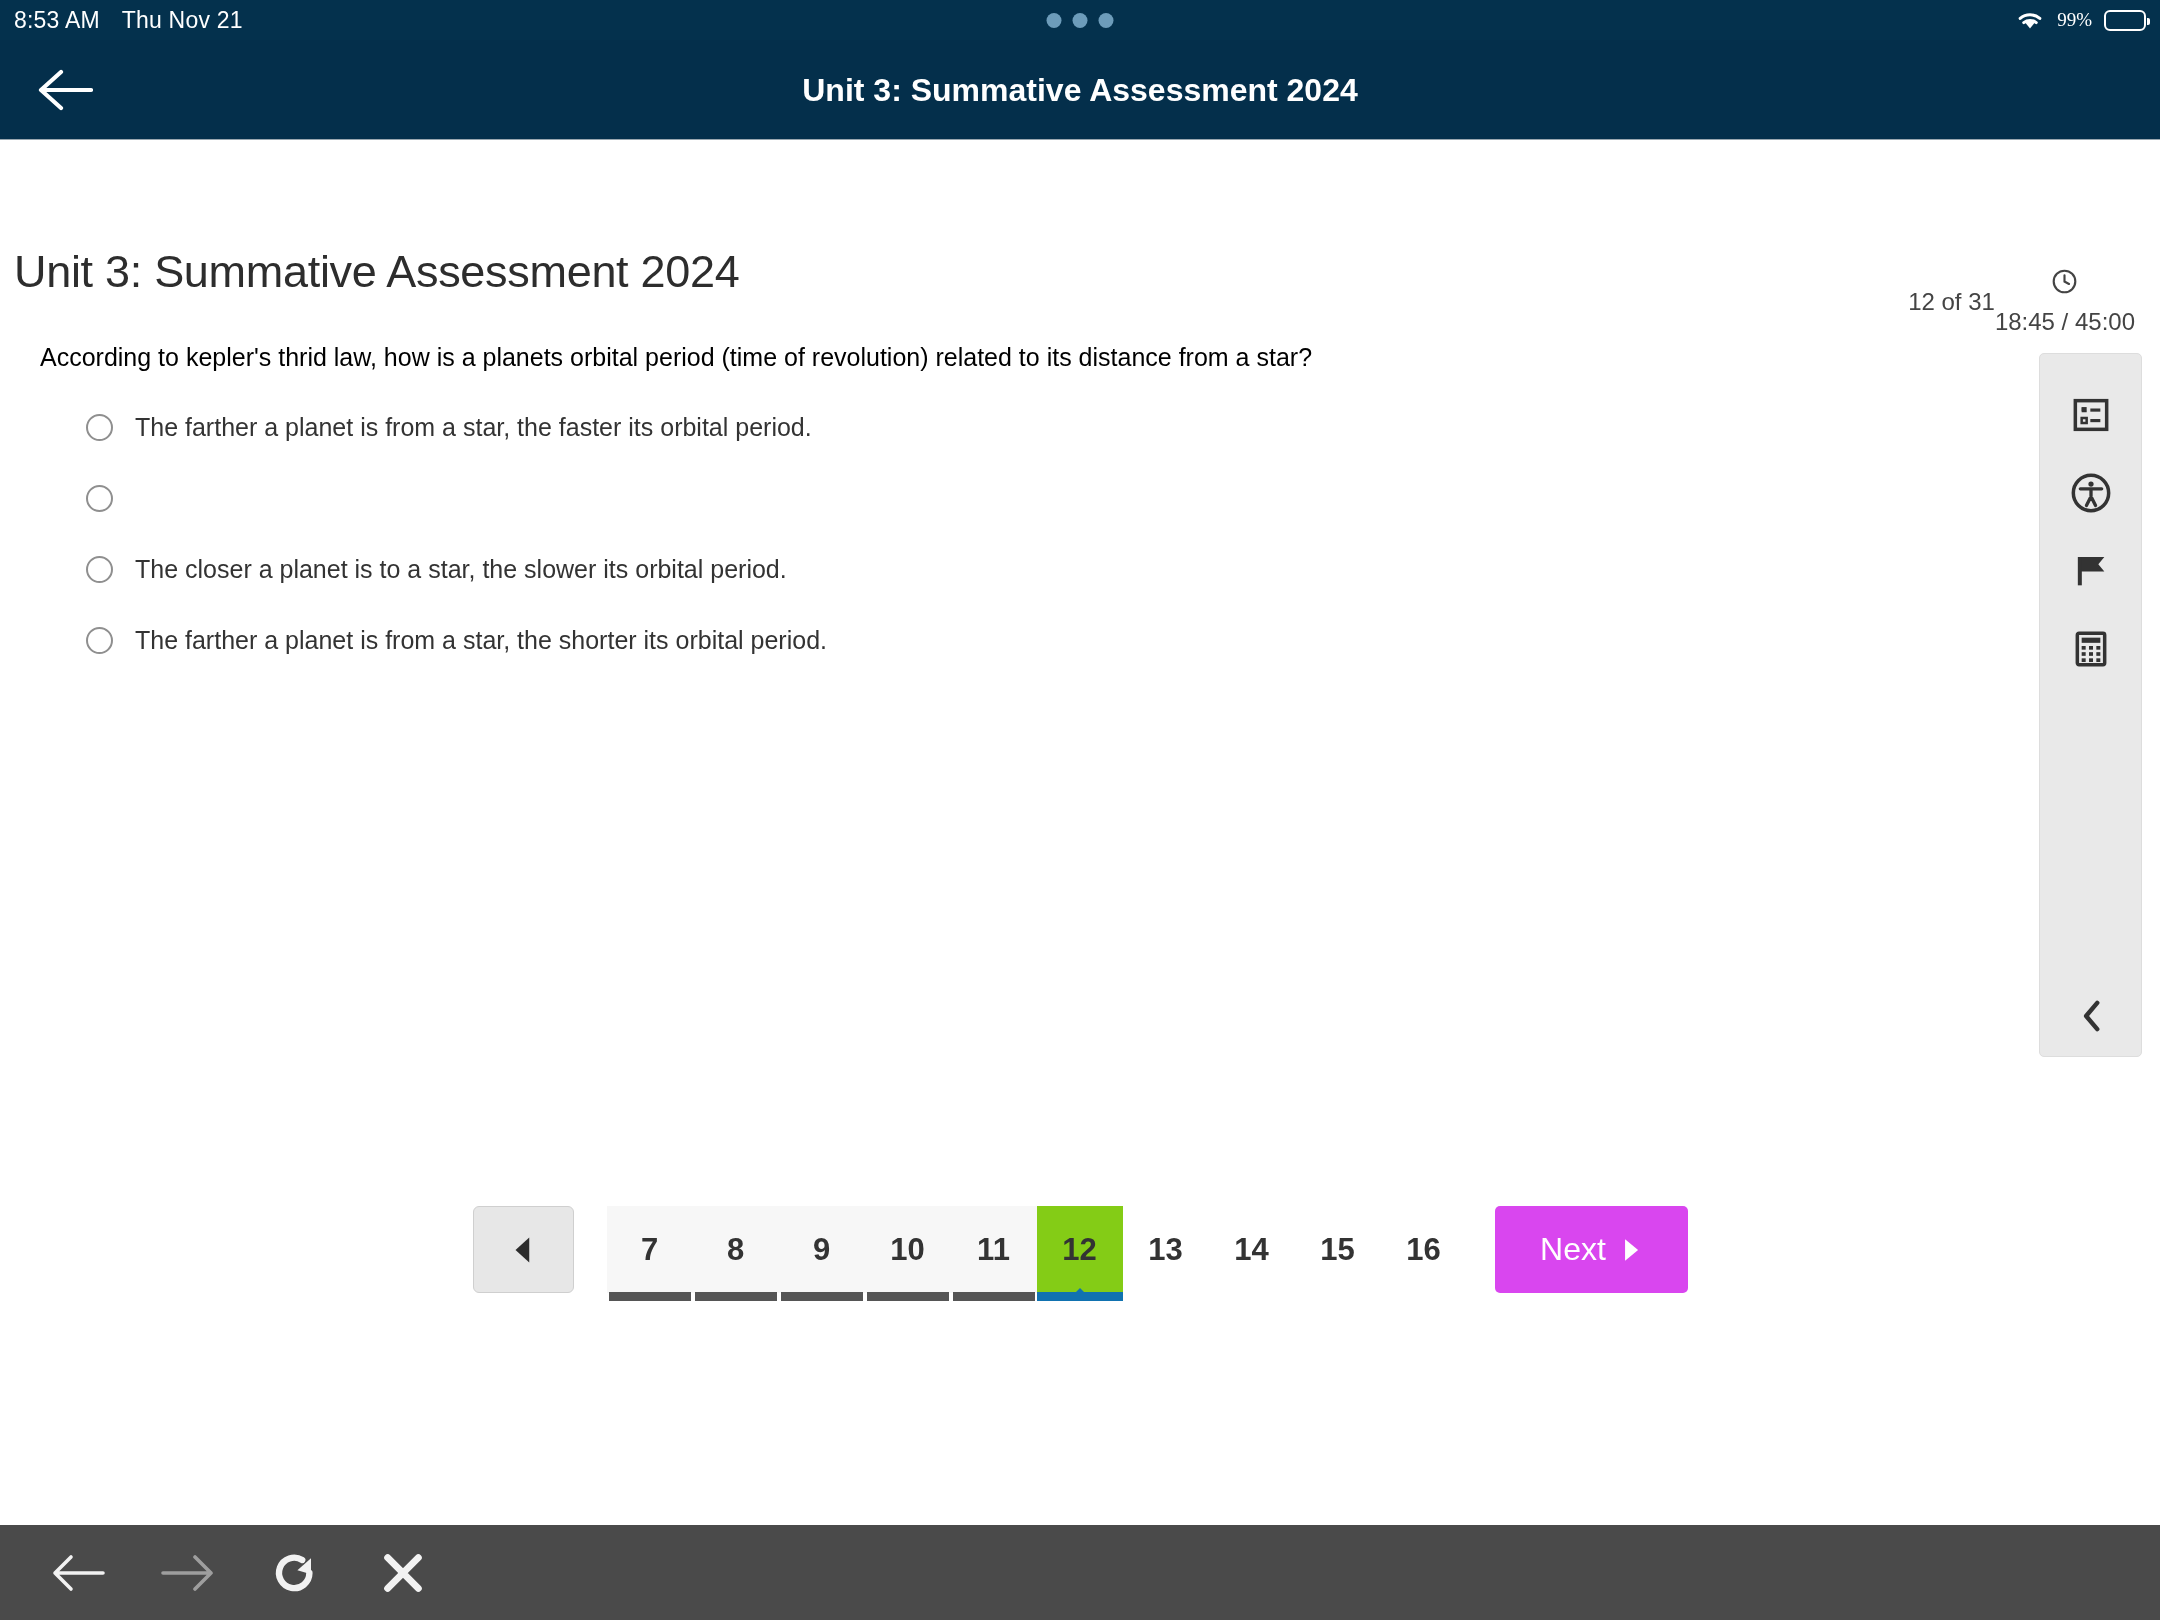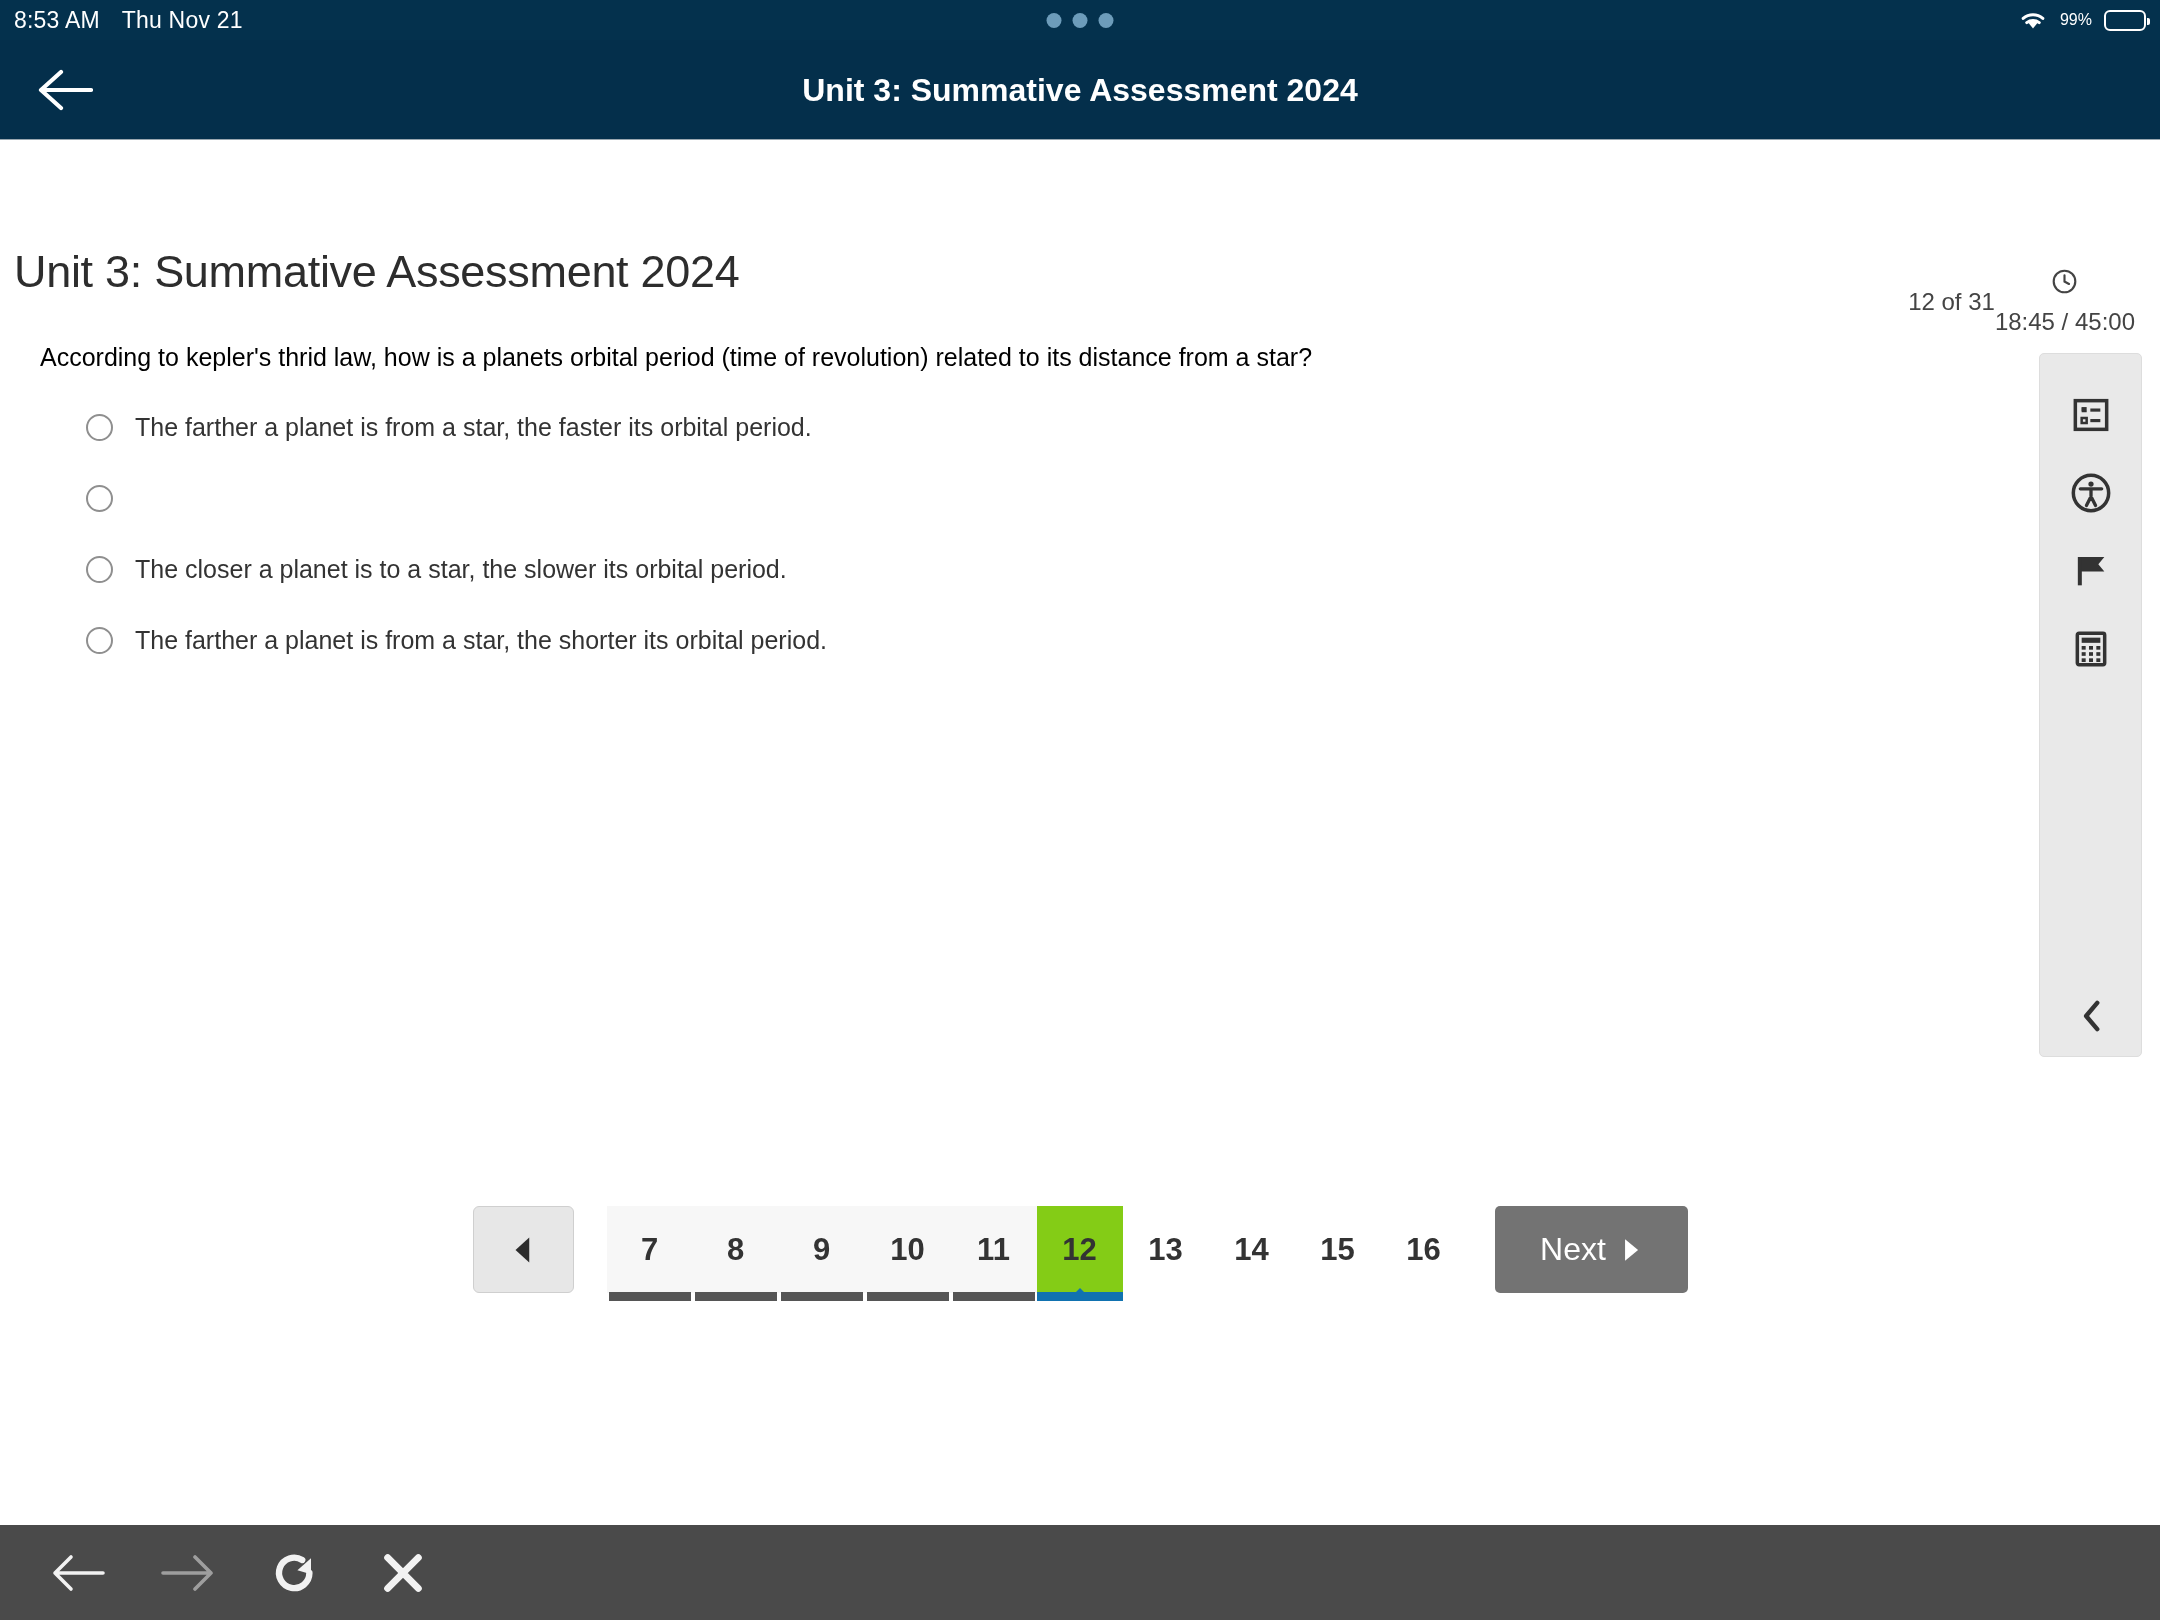--- a/index.html
+++ b/index.html
@@ -20,21 +20,21 @@
   }
   .sb-left { position: absolute; left: 14px; top: 0; height: 40px;
              display: flex; align-items: center; gap: 22px; justify-content: space-between; }
   .sb-time { font-size: 23px; letter-spacing: .2px; }
   .sb-date { font-size: 23px; letter-spacing: .2px; }
   .sb-dots { position: absolute; left: 50%; transform: translateX(-50%);
              top: 0; height: 40px; display: flex; align-items: center; gap: 11px; }
   .sb-dot { width: 15px; height: 15px; border-radius: 50%; background: #6d9cba; }
   .sb-right { position: absolute; right: 14px; top: 0; height: 40px;
               display: flex; align-items: center; gap: 12px; }
-  .sb-pct { font-size: 16px; }
+  .sb-pct { font-size: 19px; font-family: Liberation Serif, serif; }
   .wifi-ic { display: block; }
   .batt { width: 42px; height: 21px; border: 2.5px solid #ffffff;
           border-radius: 6px; position: relative; padding: 2px; }
   .batt-fill { height: 100%; background: #ffffff; border-radius: 3px; width: 99%; }
   .batt:after { content: ""; position: absolute; right: -6px; top: 6px;
                 width: 3px; height: 7px; background: #ffffff; border-radius: 0 2px 2px 0; }
 
   
   .appbar {
     position: absolute; top: 40px; left: 0;
@@ -131,21 +131,21 @@
     height: 9px; background: #1172b0;
   }
   .pnum.current .caret {
     position: absolute; bottom: -8px; left: 50%; transform: translateX(-50%);
     width: 0; height: 0; border-left: 13px solid transparent;
     border-right: 13px solid transparent; border-bottom: 13px solid #1172b0;
   }
   .pnum.plain { background: transparent; }
   .next-btn {
     margin-left: 28px; width: 193px; height: 87px;
-    background: #737373; border-radius: 5px; color: #ffffff;
+    background: #d946ef; border-radius: 5px; color: #ffffff;
     display: flex; align-items: center; justify-content: center; gap: 14px;
     font-size: 32px; cursor: pointer;
   }
 
   
   .bottombar {
     position: absolute; bottom: 0; left: 0; width: 2160px; height: 95px;
     background: #4a4a4a; display: flex; align-items: center;
     padding-left: 50px; gap: 50px;
   }

